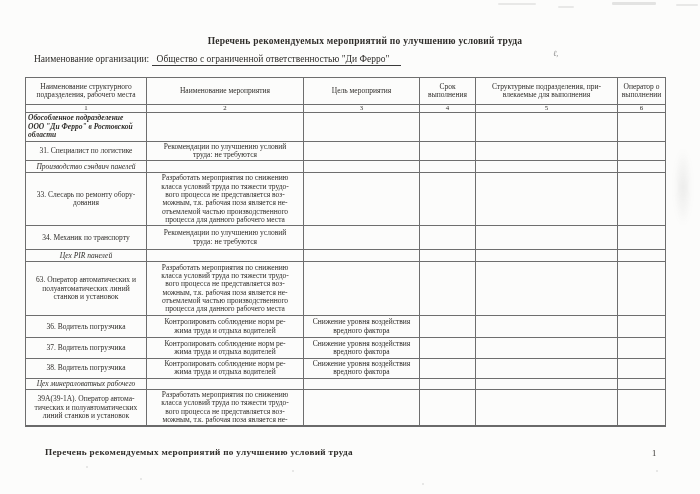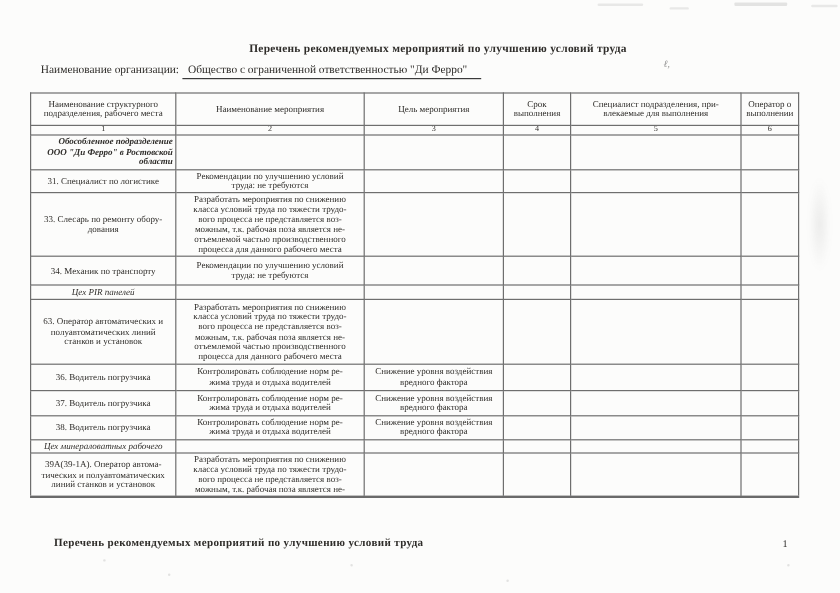--- a/index.html
+++ b/index.html
@@ -35,21 +35,21 @@
     border:1px solid #6e6e6e;
     font-size:7.5px;line-height:8.3px;font-weight:normal;
     text-align:center;vertical-align:middle;
     padding:1px 2px;
     white-space:pre-line;
     overflow:hidden;
   }
   tr.nums td{font-size:6.8px;line-height:6.8px;padding:0;}
   td.cl{text-align:left;padding-left:3px;}
   tr.section td:first-child{font-style:italic;text-align:center;}
-  tr.section-bold td:first-child{font-style:italic;font-weight:bold;text-align:right;}
+  tr.section-bold td:first-child{font-style:italic;font-weight:bold;text-align:left;}
   .footer-title{
     position:absolute;top:447px;left:45px;
     font-weight:bold;font-size:9.2px;letter-spacing:.3px;
   }
   .page-num{
     position:absolute;top:448px;left:652px;font-size:8.5px;
   }
   .artifact{position:absolute;background:rgba(60,60,60,.10);border-radius:1px;}
   .smudge{
     position:absolute;left:674px;top:148px;width:18px;height:78px;
@@ -88,21 +88,21 @@
       <col style="width:48px">
   </colgroup>
   <tbody>
       <tr style="height:27px">
     <th>Наименование структурного
 подразделения, рабочего места</th>
     <th>Наименование мероприятия</th>
     <th>Цель мероприятия</th>
     <th>Срок
 выполнения</th>
-    <th>Специалист подразделения, при-
+    <th>Структурные подразделения, при-
 влекаемые для выполнения</th>
     <th>Оператор о
 выполнении</th>
   </tr>
   <tr class="nums" style="height:7px">
     <td>1</td>
     <td>2</td>
     <td>3</td>
     <td>4</td>
     <td>5</td>
@@ -116,20 +116,28 @@
     <td></td>
     <td></td>
     <td></td>
     <td></td>
     <td></td>
   </tr>
   <tr style="height:18px">
     <td class="cl">31. Специалист по логистике</td>
     <td>Рекомендации по улучшению условий
 труда: не требуются</td>
+    <td></td>
+    <td></td>
+    <td></td>
+    <td></td>
+  </tr>
+  <tr class="section" style="height:12px">
+    <td>Производство сэндвич панелей</td>
+    <td></td>
     <td></td>
     <td></td>
     <td></td>
     <td></td>
   </tr>
   <tr style="height:52px">
     <td class="cl">33. Слесарь по ремонту обору-
 дования</td>
     <td>Разработать мероприятия по снижению
 класса условий труда по тяжести трудо-

